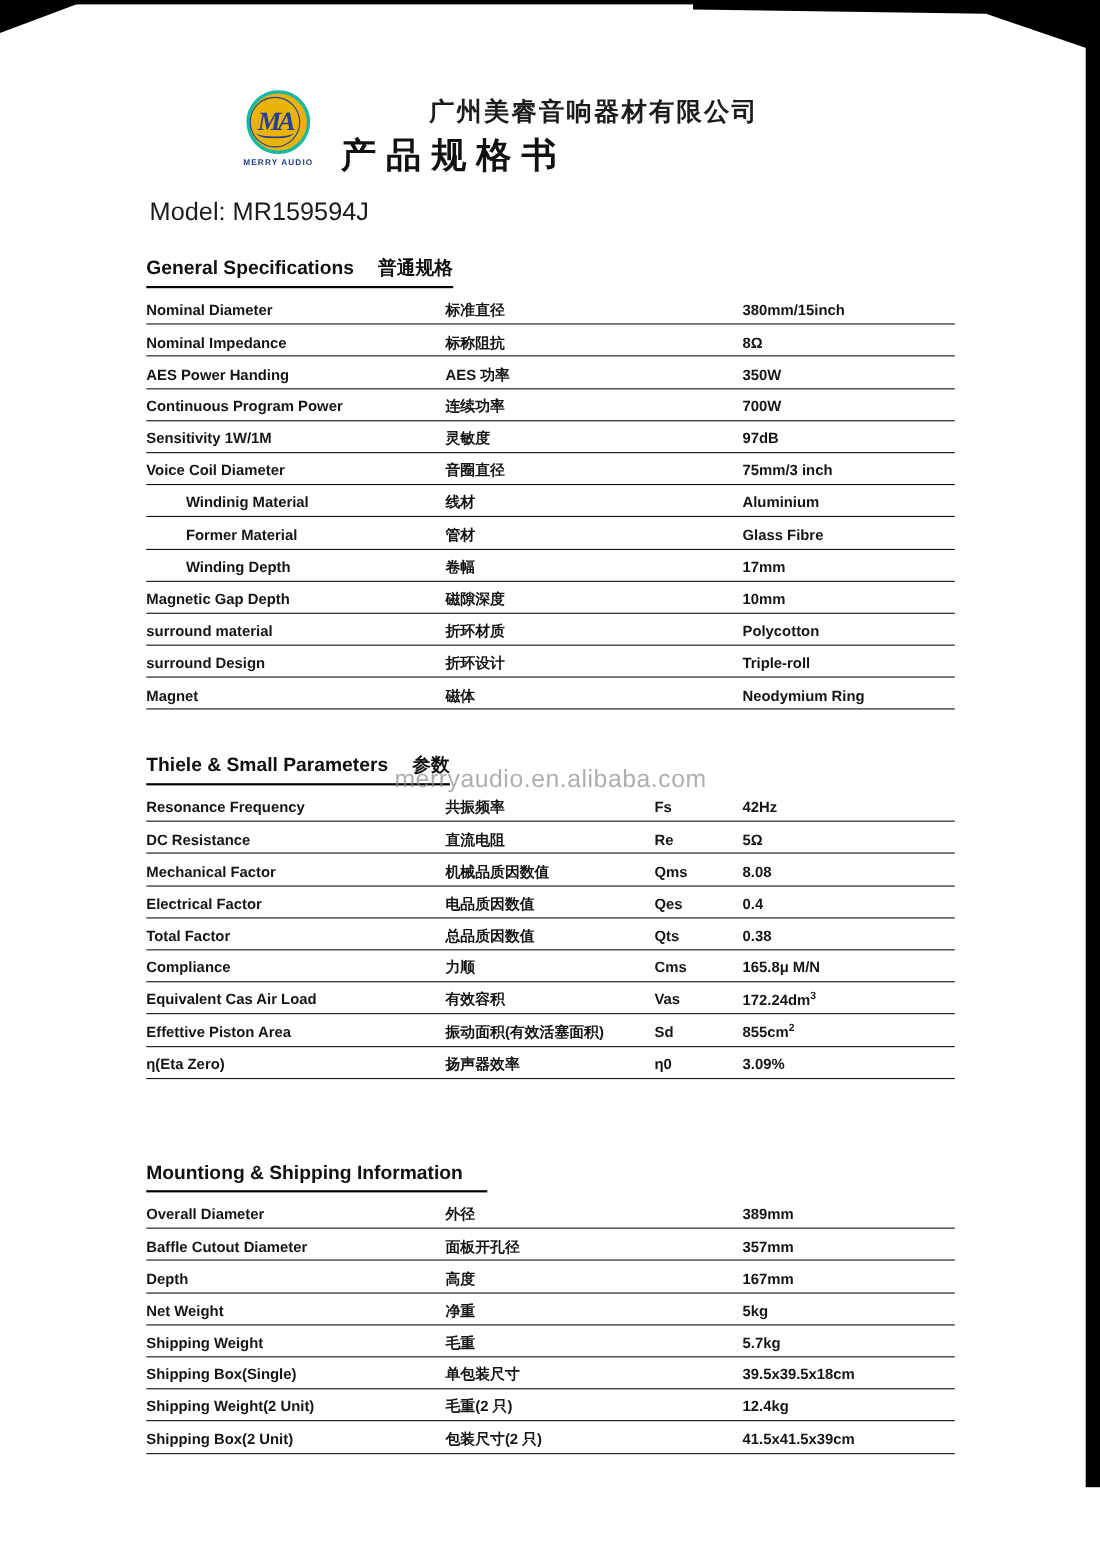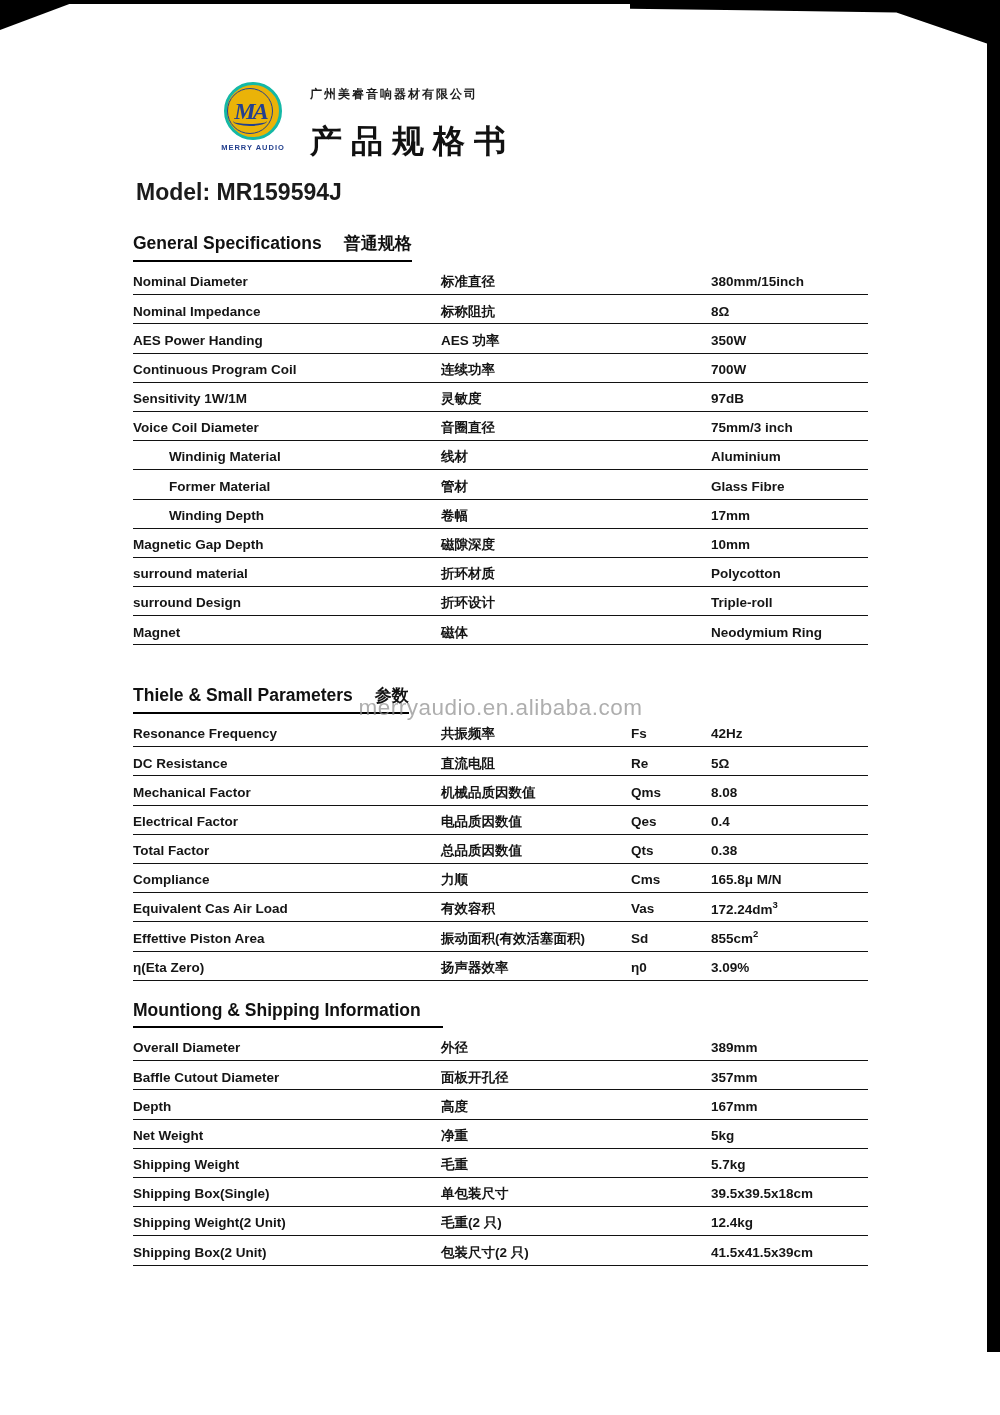--- a/index.html
+++ b/index.html
@@ -27,48 +27,48 @@
   .logo-ring   { width:58px; height:58px; margin:0 auto; border:3px solid #14b8a6; border-radius:50%;
                  display:flex; align-items:center; justify-content:flex-start; position:relative; background:#eab308; }
   .logo-inner  { width:46px; height:46px; border:1.5px solid #24408e; border-radius:50%;
                  display:flex; align-items:center; justify-content:center; position:relative; overflow:hidden; }
   .logo-ma     { font-family:"Liberation Serif","DejaVu Serif",serif; font-style:italic; font-weight:bold;
                  font-size:24px; color:#24408e; letter-spacing:-3px; line-height:1; }
   .logo-swoosh { position:absolute; bottom:7px; left:5px; width:34px; height:10px;
                  border-bottom:2.5px solid #24408e; border-radius:0 0 60% 60%; }
   .logo-sub    { margin-top:3px; font-size:7.5px; font-weight:bold; color:#24408e; letter-spacing:1px; }
 
-  .company     { position:absolute; top:86px; left:310px; width:380px; text-align:left;
-                 font-size:12px; font-weight:bold; letter-spacing:2px; color:#1c1c1c; }
+  .company     { position:absolute; top:86px; left:310px; width:380px; text-align:right;
+                 font-size:23px; font-weight:bold; letter-spacing:2px; color:#1c1c1c; }
   .doc-title   { position:absolute; top:120px; left:310px; width:390px; text-align:left;
                  font-size:32px; font-weight:bold; letter-spacing:9px; color:#111; }
-  .model-line  { position:absolute; top:179px; left:136px; font-size:23px; font-weight:bold; color:#1b1b1b; }
+  .model-line  { position:absolute; top:179px; left:136px; font-size:23px; font-weight:normal; color:#1b1b1b; }
 
   
   .watermark   { position:absolute; top:695px; left:133px; width:735px; text-align:center;
                  font-size:22.5px; color:#8f8f8f; opacity:.72; letter-spacing:.5px;
                  pointer-events:none; z-index:6; }
 
   
   .sec         { position:absolute; left:133px; width:735px; }
   #sec1 { top:232px; }
   #sec2 { top:684px; }
-  #sec3 { top:1000px; }
+  #sec3 { top:1056px; }
 
   .sec-head    { display:inline-block; border-bottom:2.5px solid #000; padding-bottom:5px;
                  font-size:17.5px; font-weight:bold; color:#111; }
   .sec-head .zh{ margin-left:22px; font-size:17px; }
 
   .rows        { margin-top:4px; }
   .row         { display:flex; align-items:flex-end; height:29.2px; padding-bottom:4px;
                  border-bottom:1.5px solid #121212; }
   .cell        { font-size:13.5px; font-weight:bold; line-height:1.1; white-space:nowrap; }
   .c-en        { width:272px; }
   .row.indent .c-en { padding-left:36px; }
-  .c-zh        { width:190px;margin-left:36px; }
+  .c-zh        { width:190px; }
   .c-sym       { width:80px; }
   .c-val       { flex:1; }
   .c-val sup   { font-size:9.5px; font-weight:bold; }
 </style>
 </head>
 <body>
 
 <div class="page">
 
   <div class="top-strip"></div>
@@ -109,21 +109,21 @@
           <span class="cell c-sym"></span>
           <span class="cell c-val">8Ω</span>
         </div>
         <div class="row">
           <span class="cell c-en">AES Power Handing</span>
           <span class="cell c-zh">AES 功率</span>
           <span class="cell c-sym"></span>
           <span class="cell c-val">350W</span>
         </div>
         <div class="row">
-          <span class="cell c-en">Continuous Program Coil</span>
+          <span class="cell c-en">Continuous Program Power</span>
           <span class="cell c-zh">连续功率</span>
           <span class="cell c-sym"></span>
           <span class="cell c-val">700W</span>
         </div>
         <div class="row">
           <span class="cell c-en">Sensitivity 1W/1M</span>
           <span class="cell c-zh">灵敏度</span>
           <span class="cell c-sym"></span>
           <span class="cell c-val">97dB</span>
         </div>

